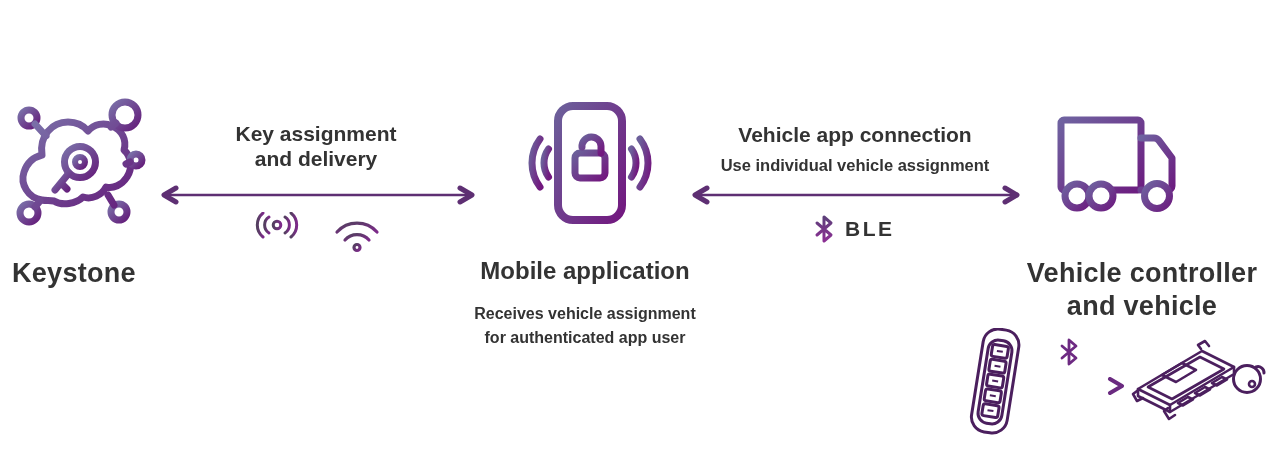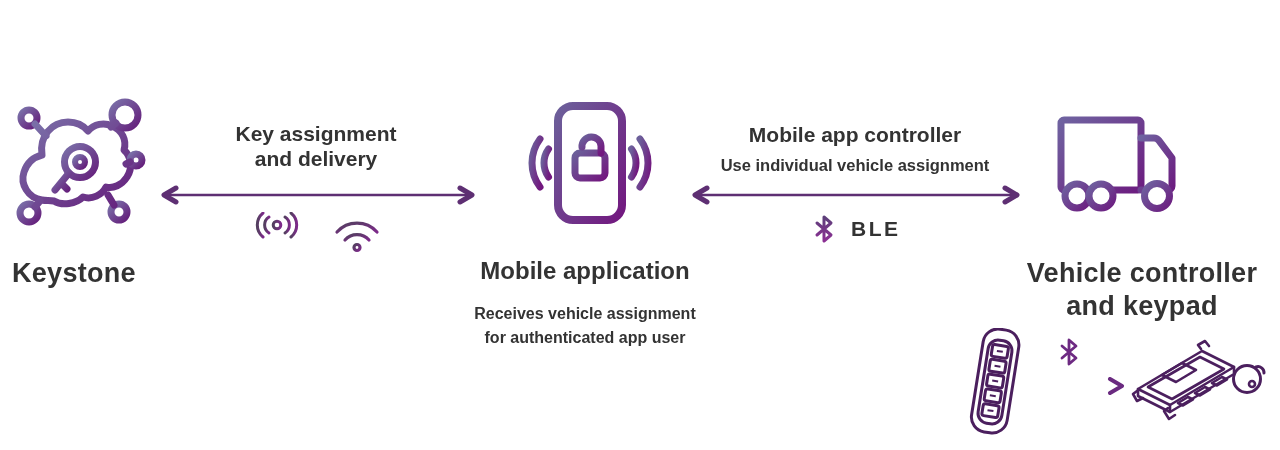--- a/index.html
+++ b/index.html
@@ -7,21 +7,21 @@
     position:relative; width:1280px; height:450px; background:#ffffff;
     font-family:"Liberation Sans", sans-serif; overflow:hidden;
   }
   .abs { position:absolute; }
   .txt { position:absolute; color:#333333; font-weight:700; }
   .center { text-align:center; }
   .node-title { font-size:27px; letter-spacing:0.3px; }
   .link-title { font-size:21px; line-height:25px; }
   .link-sub { font-size:16.5px; }
   .desc { font-size:16px; line-height:24px; }
-  .ble-row { position:absolute; display:flex; align-items:center; gap:15px; }
+  .ble-row { position:absolute; display:flex; align-items:center; gap:9px; }
   .ble-label { color:#333333; font-weight:700; font-size:21px; letter-spacing:2.5px; }
   svg { display:block; }
 </style>
 </head>
 <body>
 
 <div class="canvas">
 
   <svg class="abs" style="left:12px; top:96px;" width="136" height="134" viewBox="0 0 136 134">
     <defs>
@@ -108,21 +108,21 @@
       <path d="M122 37 A40 40 0 0 1 122 85" stroke-width="7"></path>
       <path d="M113.5 47 A24 24 0 0 1 113.5 75" stroke-width="7"></path>
     </g>
   </svg>
   <div class="txt center" style="left:430px; top:257px; width:310px; font-size:24px;">Mobile application</div>
   <div class="txt desc center" style="left:418px; top:302px; width:334px;">
     <div>Receives vehicle assignment</div>
     <div>for authenticated app user</div>
   </div>
 
-  <div class="txt link-title center" style="left:700px; top:122px; width:310px;">Mobile app controller</div>
+  <div class="txt link-title center" style="left:700px; top:122px; width:310px;">Vehicle app connection</div>
   <div class="txt link-sub center" style="left:686px; top:156px; width:338px;">Use individual vehicle assignment</div>
 
   <svg class="abs" style="left:686px; top:185px;" width="340" height="20" viewBox="0 0 340 20">
     <g fill="none" stroke="#5e2f73" stroke-linecap="round" stroke-linejoin="round">
       <path d="M9 10 H331" stroke-width="2.6"></path>
       <path d="M21 3 L9 10 L21 17" stroke-width="5"></path>
       <path d="M319 3 L331 10 L319 17" stroke-width="5"></path>
     </g>
   </svg>
 
@@ -149,21 +149,21 @@
     <g fill="none" stroke="url(#g5)" stroke-width="7" stroke-linecap="round" stroke-linejoin="round">
       <rect x="8" y="8" width="80" height="70" rx="3"></rect>
       <path d="M88 26 h13 a6 6 0 0 1 4.8 2.4 L119 46 v28 a4 4 0 0 1 -4 4 h-27"></path>
       <circle cx="24" cy="84" r="12" fill="#ffffff"></circle>
       <circle cx="48" cy="84" r="12" fill="#ffffff"></circle>
       <circle cx="104" cy="84" r="12.5" fill="#ffffff"></circle>
     </g>
   </svg>
   <div class="txt node-title center" style="left:1017px; top:257px; width:250px; line-height:33px;">
     <div>Vehicle controller</div>
-    <div>and keypad</div>
+    <div>and vehicle</div>
   </div>
 
   <svg class="abs" style="left:962px; top:328px;" width="66" height="108" viewBox="0 0 66 108">
     <g transform="rotate(9 33 54)" fill="none" stroke="#4b1f5e" stroke-width="3" stroke-linejoin="round">
       <rect x="15" y="1" width="36" height="104" rx="15"></rect>
       <rect x="21" y="12" width="24" height="84" rx="10"></rect>
       <rect x="25" y="17" width="16" height="12" rx="2"></rect>
       <rect x="25" y="32" width="16" height="12" rx="2"></rect>
       <rect x="25" y="47" width="16" height="12" rx="2"></rect>
       <rect x="25" y="62" width="16" height="12" rx="2"></rect>

